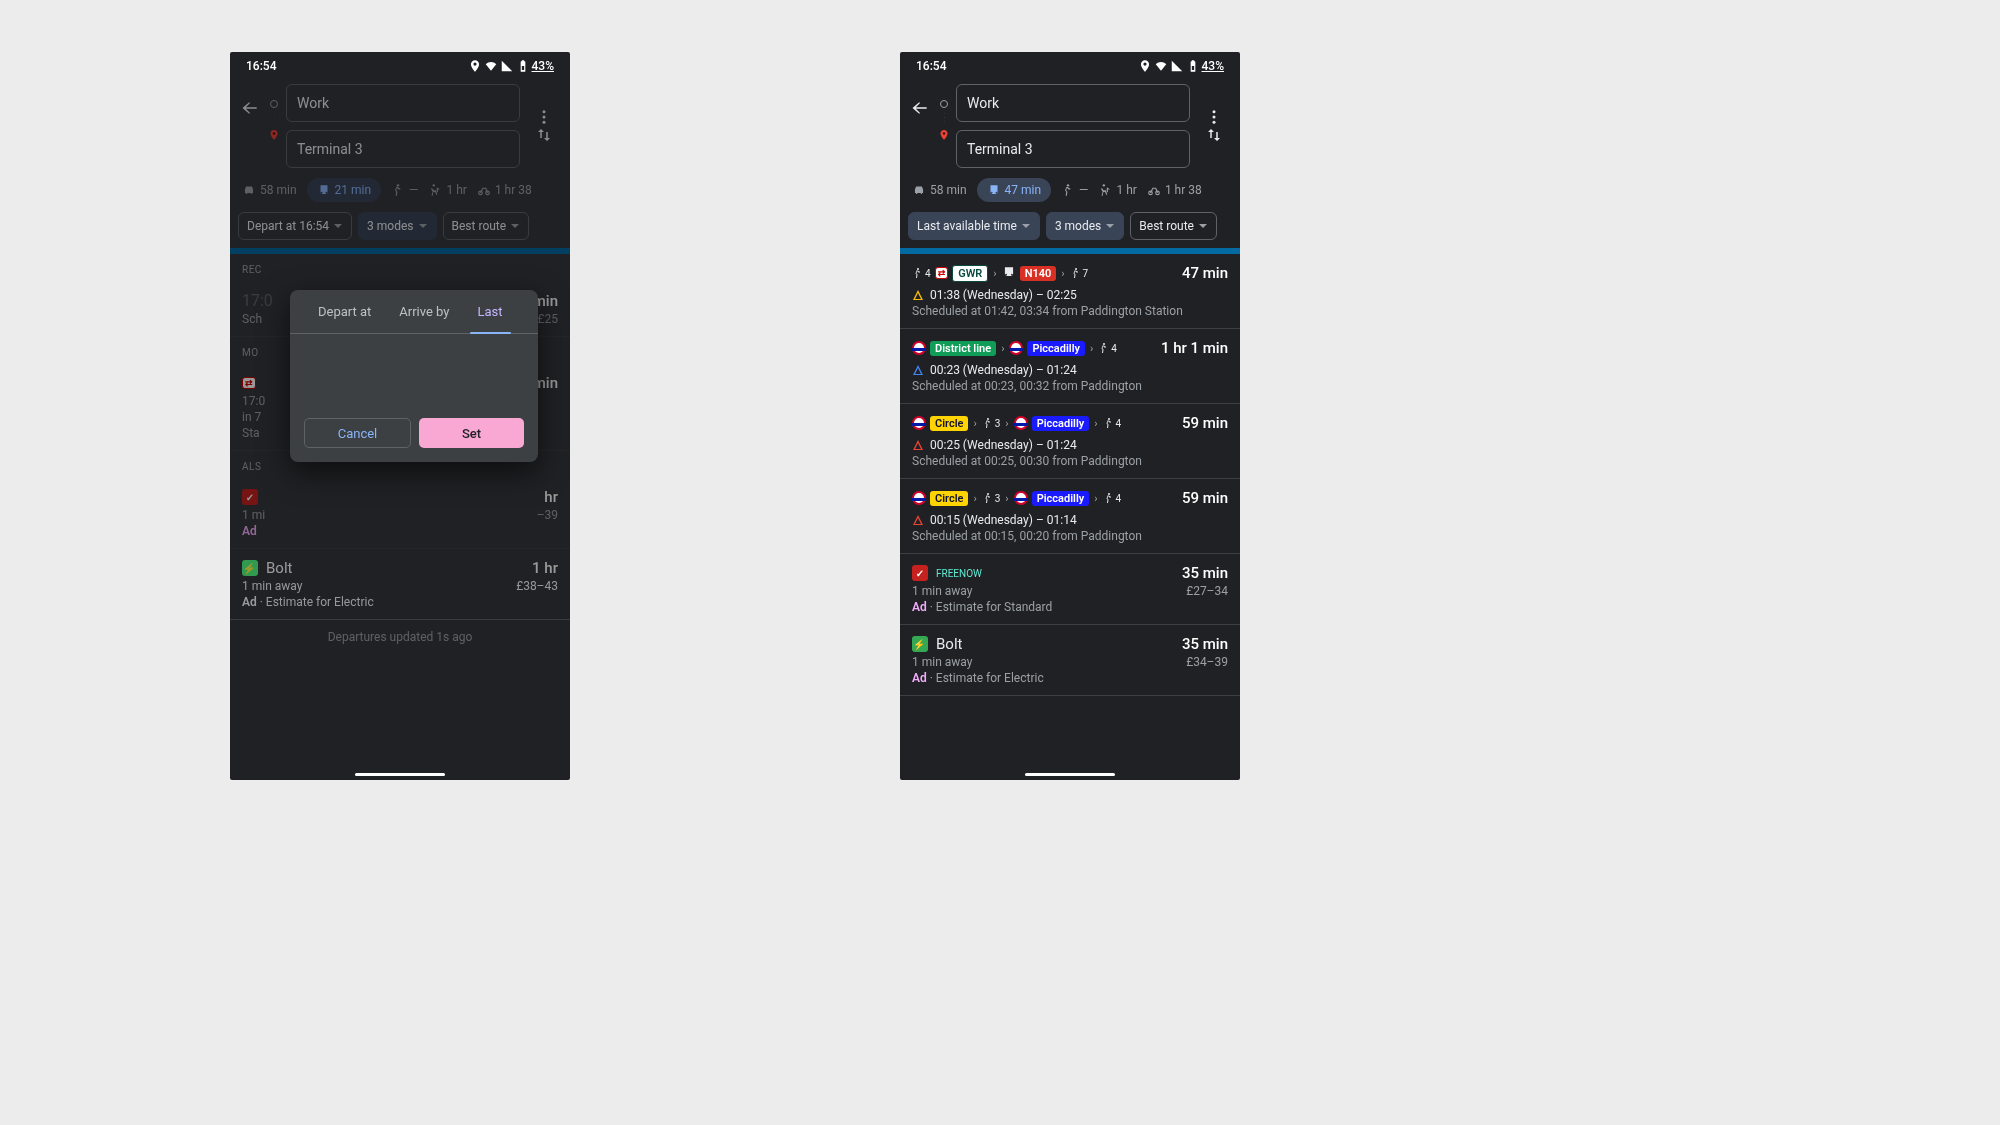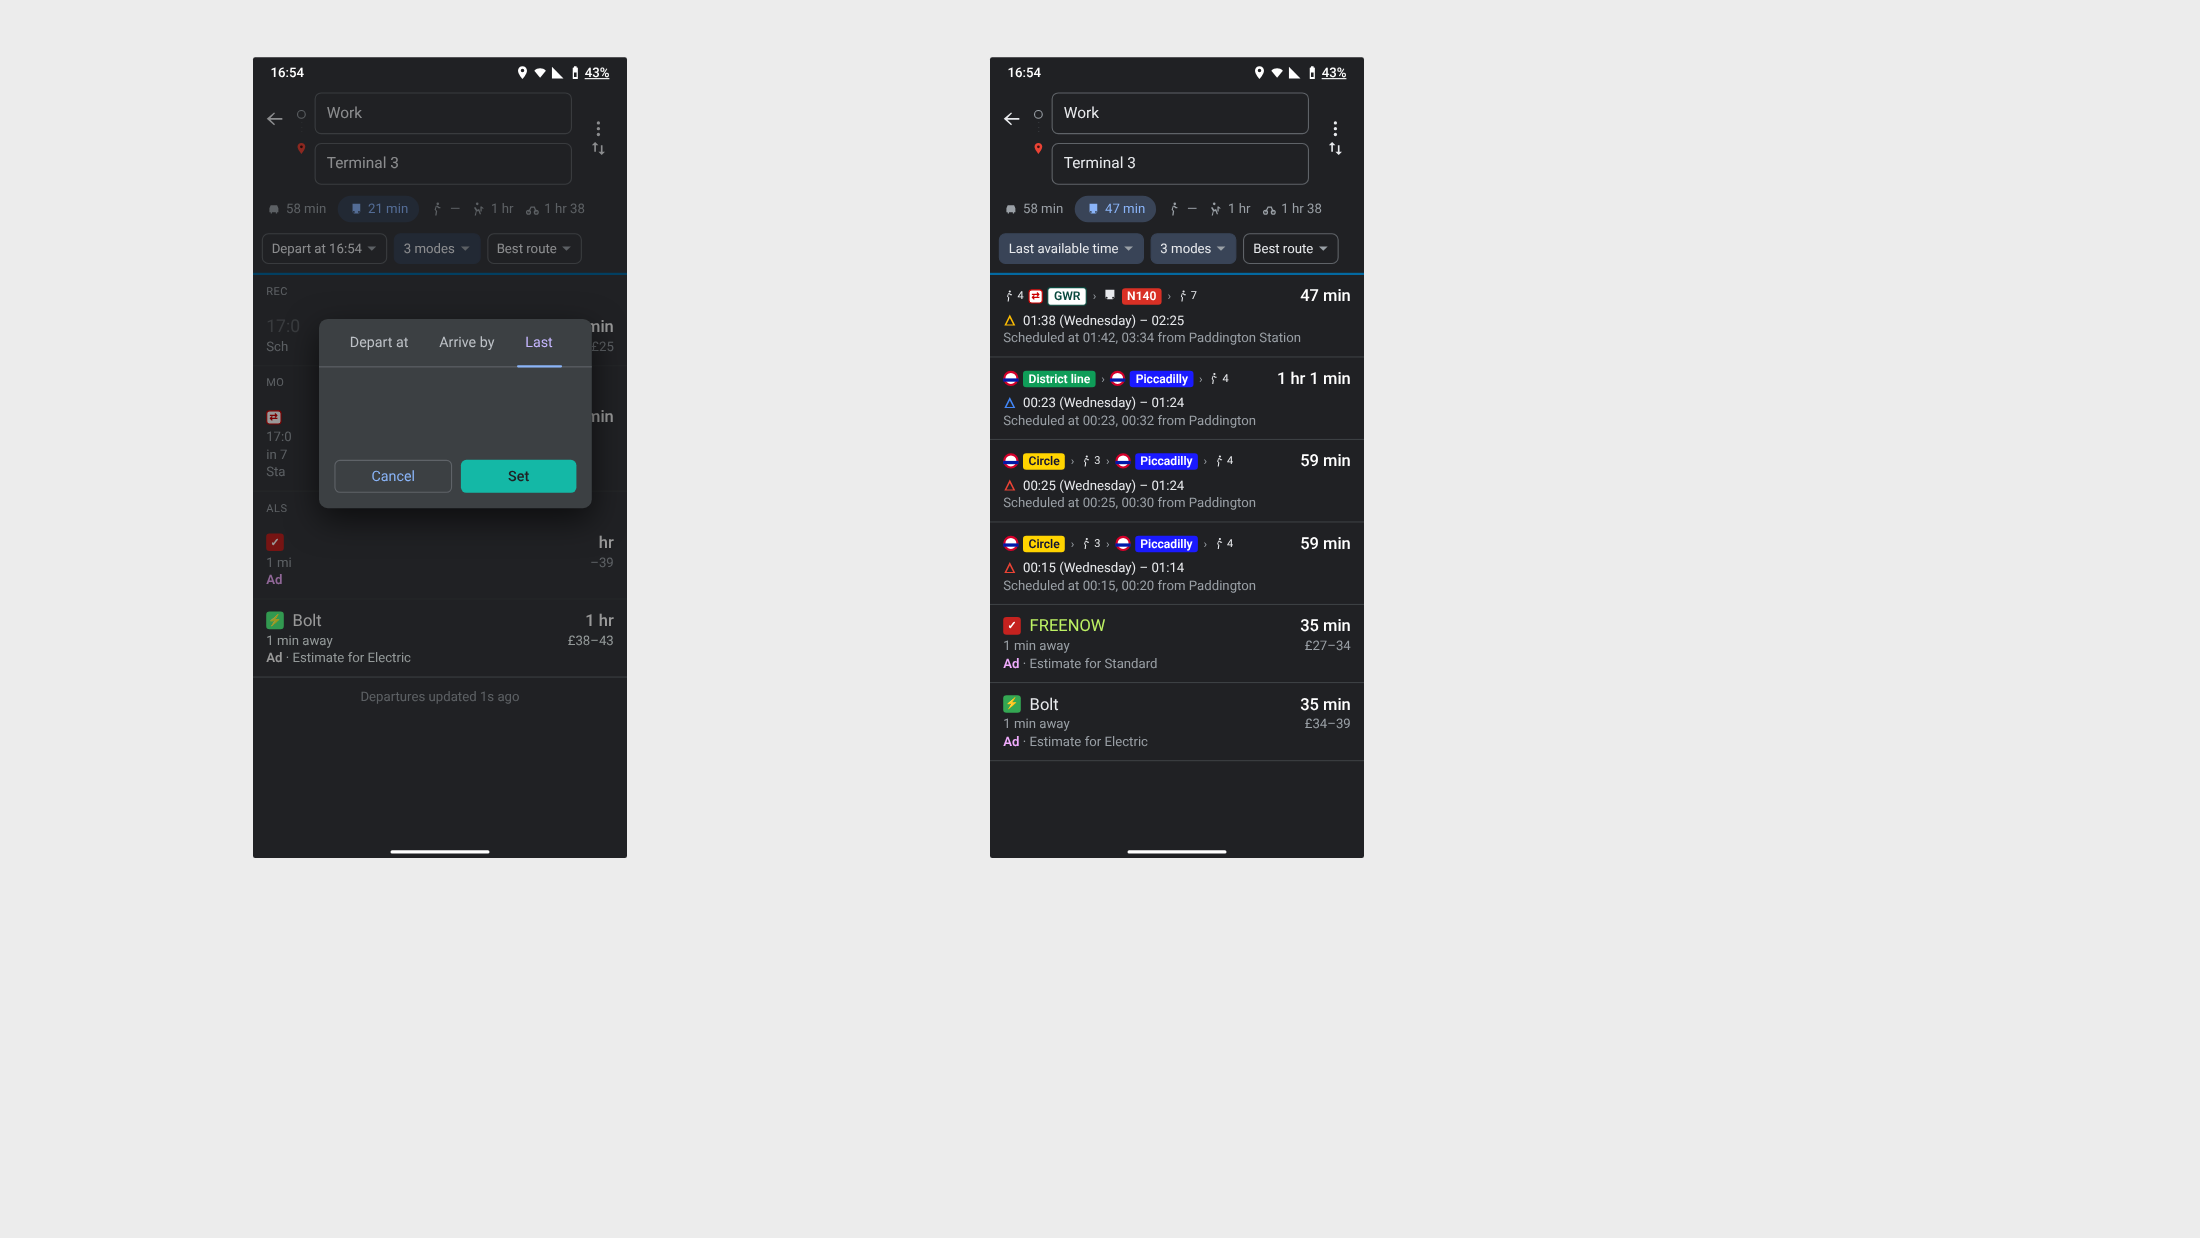--- a/index.html
+++ b/index.html
@@ -66,21 +66,21 @@
   }
   .mode { display:flex; align-items:center; gap:4px;}
   .mode svg { width:14px; height:14px; fill:#9aa0a6;}
   .mode.active {
     background:#394457; color:#8ab4f8; border-radius:16px; padding:5px 10px;
   }
   .mode.active svg { fill:#8ab4f8;}
 
   .chip-row {
     display:flex; gap:6px; padding:0 8px 8px 8px; flex-wrap:nowrap;
-    border-bottom:2px solid #0369a1;
+    border-bottom:6px solid #0369a1;
   }
   .chip {
     display:flex; align-items:center; gap:4px;
     border:1px solid #5f6368; border-radius:6px;
     font-size:12px; padding:6px 8px; color:#e8eaed; white-space:nowrap;
   }
   .chip.filled { background:#394457; border-color:#394457;}
   .chip svg { width:10px; height:10px; fill:#9aa0a6;}
 
   
@@ -125,21 +125,21 @@
   .d-tab { flex:0 0 auto; padding:14px 14px; font-size:13px; color:#bdc1c6; cursor:pointer;}
   .d-tab:first-child { margin-left: 14px;}
   .d-tab.active { color:#c4b5fd; position:relative;}
   .d-tab.active::after{ content:""; position:absolute; left:6px; right:6px; bottom:-1px; height:2px; background:#8ab4f8; border-radius:2px;}
   .d-body { padding:40px 8px 20px; text-align:center;}
   .d-body svg { width:70px; height:44px; fill:#e8eaed;}
   .d-body-text { font-size:13px; color:#e8eaed; margin-top:16px;}
   .d-buttons { display:flex; gap:8px; padding:14px; }
   .d-btn { flex:1; height:30px; border-radius:5px; display:flex; align-items:center; justify-content:center; font-size:13px;}
   .d-btn.cancel { border:1px solid #5f6368; color:#8ab4f8;}
-  .d-btn.set { background:#14b8a6; color:#202124; font-weight:500;}
+  .d-btn.set { background:#f9a8d4; color:#202124; font-weight:500;}
 
   .nav-handle { position:absolute; bottom:4px; left:50%; transform:translateX(-50%); width:90px; height:3px; border-radius:3px; background:#fff;}
 
   .sub { font-size:10px; }
 
   
   .phone-left .list .route-card { color:#5f6368;}
 </style>
 </head>
 <body>
@@ -572,21 +572,21 @@
             <path fill="#ea4335" d="M12 2L2 22h20L12 2zm0 6l6 12H6l6-12z"></path>
           </svg>
       <span>00:15 (Wednesday) – 01:14</span>
     </div>
     <div class="route-sched">Scheduled at 00:15, 00:20 from Paddington</div>
       </div>
       <div class="route-card">
     <div class="route-top">
       <span style="display:flex;gap:8px;align-items:center">
             <span class="freenow-icon">✓</span>
-            <span style="font-size:15px;color:#bef264">FREENOW</span>
+            <span style="font-size:10px;color:#5eead4">FREENOW</span>
           </span>
       <span class="route-dur">35 min</span>
     </div>
     <div style="display:flex;justify-content:space-between">
       <span class="route-sched">1 min away</span>
       <span class="route-sched">£27–34</span>
     </div>
     <div class="route-ad"><b>Ad</b> · Estimate for Standard</div>
       </div>
       <div class="route-card">

